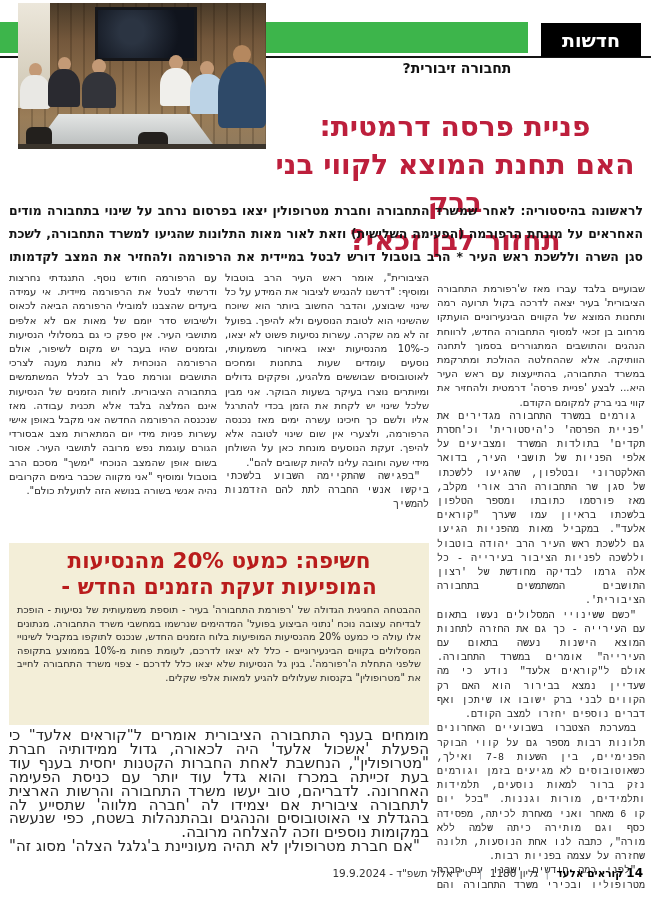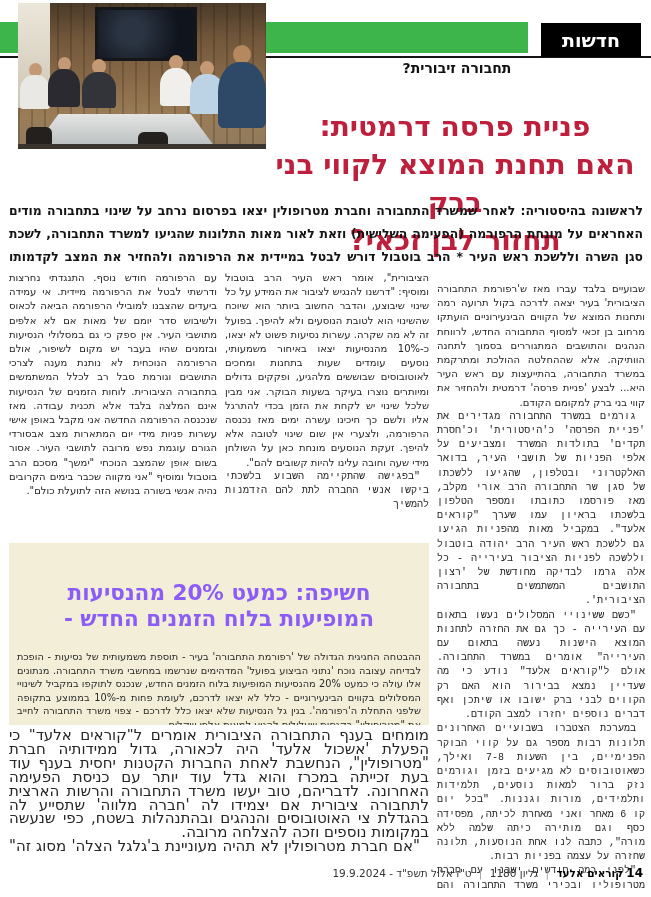--- a/index.html
+++ b/index.html
@@ -51,23 +51,23 @@
   .col { position:absolute; overflow:hidden; font-size:10px; line-height:14.2px;
     text-align:justify; color:#262626; }
   .col p + p { text-indent:9px;font-family:Liberation Mono, monospace; }
   .col-r { top:282px; left:437px; width:208px; height:606px; }
   .col-m { top:271px; left:225px; width:204px; height:268px; }
   .col-l { top:271px; left:9px;   width:208px; height:268px; }
 
   
   .highlight { position:absolute; top:543px; left:9px; width:420px; height:182px;
     background:#f3eed8; padding:5px 8px 4px 8px; overflow:hidden; }
-  .hl-head { text-align:center; color:#8b5cf6; font-weight:bold; font-size:21.5px; line-height:26px;margin-top:32px; }
+  .hl-head { text-align:center; color:#b91c1c; font-weight:bold; font-size:21.5px; line-height:26px; }
   .hl-head span { display:block; }
-  .hl-body { margin-top:18px; font-size:9.8px; line-height:13.5px; text-align:justify; color:#2b2b2b; }
+  .hl-body { margin-top:3px; font-size:9.8px; line-height:13.5px; text-align:justify; color:#2b2b2b; }
 
   
   .bottom-block { position:absolute; top:729px; left:9px; width:420px; height:128px; overflow:hidden;
     font-size:15px; line-height:13.9px; text-align:justify; color:#262626; }
   .bottom-block p + p { text-indent:9px; }
 
   
   .footer { position:absolute; top:866px; right:8px; font-size:10.5px; color:#333; direction:rtl; }
   .footer .pgnum { font-weight:bold; font-size:12px; color:#000; }
   .footer .brand { font-weight:bold; color:#000; }
@@ -136,21 +136,21 @@
   <p>הציבורית", אומר ראש העיר הרב בוטבול ומוסיף: "דרשנו להנגיש לציבור את המידע על כל שינוי שיבוצע, והדבר החשוב ביותר הוא שיוכח שהשינוי הוא לטובת הנוסעים ולא להיפך. בפועל זה לא מה שקרה. עשרות נסיעות פשוט לא יצאו, כ-10% מהנסיעות יצאו באיחור משמעותי, נוסעים עומדים שעות בתחנות ומחכים לאוטובוסים שבוששים מלהגיע, ופקקים גדולים ומיותרים נוצרו בעיקר בשעות הבוקר. אני מבין שלכל שינוי יש לקחת את הזמן בכדי להתרגל אליו ולשם כך חיכינו עשרה ימים מאז נכנסה הרפורמה, ולצערי אין שום שינוי לטובה אלא להיפך. זעקת הנוסעים מונחת כאן על השולחן מידי שעה וחובה עלינו להיות קשובים להם".</p>
   <p>"בפגישה שהתקיימה השבוע בלשכתי ביקשו אנשי החברה לתת להם הזדמנות להמשיך</p>
 </div>
 <div class="col col-l">
   <p>עם הרפורמה חודש נוסף. התנגדתי נחרצות ודרשתי לבטל את הרפורמה מיידית. אי עמידה ביעדים שהצבנו למובילי הרפורמה הביאה לכאוס ולשיבוש סדר יומם של מאות אם לא אלפים מתושבי העיר. אין ספק כי גם במסלולי הנסיעות ובזמנים שהיו בעבר יש מקום לשיפור, אולם הרפורמה הנוכחית לא נותנת מענה לצרכי התושבים וגורמת סבל רב לכלל המשתמשים בתחבורה הציבורית. לוחות הזמנים של הנסיעות אינם המלצה בלבד אלא תכנית עבודה. מאז שנכנסה הרפורמה החדשה אני מקבל באופן אישי עשרות פניות מידי יום המתארות מצב אבסורדי הגורם עוגמת נפש מרובה לתושבי העיר. אסור בשום אופן שהמצב הנוכחי "ימשך" מסכם הרב בוטבול ומוסיף "אני מקווה שכבר בימים הקרובים נהיה אנשי בשורה בנושא הזה לתועלת כולם".</p>
 </div>
 
 <div class="highlight">
   <div class="hl-head">
     <span>חשיפה: כמעט 20% מהנסיעות</span>
-    <span>המופיעות בלוח הזמנים החדש -</span>
+    <span>המופיעות זעקת הזמנים החדש -</span>
   </div>
   <p class="hl-body">ההבטחה החגיגית הגדולה של 'רפורמת התחבורה' בעיר - תוספת משמעותית של נסיעות - הופכת לבדיחה עצובה נוכח 'נתוני הביצוע בפועל' המדהימים שנרשמו במחשבי משרד התחבורה. מנתונים אלו עולה כי כמעט 20% מהנסיעות המופיעות בלוח הזמנים החדש, שנכנס לתוקפו במקביל לשינויי המסלולים בקווים הבינעירוניים - כלל לא יצאו לדרכם, לעומת פחות מ-10% בממוצע בתקופה שלפני התחלת ה'רפורמה'. בגין גל הנסיעות שלא יצאו כלל לדרכם - צפוי משרד התחבורה לחייב את "מטרופולין" בקנסות שעלולים להגיע למאות אלפי שקלים.</p>
 </div>
 
 <div class="bottom-block">
   <p>מומחים בענף התחבורה הציבורית אומרים ל"קוראים אלעד" כי הפעלת 'אשכול אלעד' היה לכאורה, גדול ממידותיה חברת "מטרופולין", הנחשבת לאחת החברות הקטנות יחסית בענף עוד בעת זכייתה במכרז והוא גדל עוד יותר עם כניסת הפעימה האחרונה. לדבריהם, טוב יעשו משרד התחבורה והרשות הארצית לתחבורה ציבורית אם יצמידו לה 'חברה מלווה' שתסייע לה בהגדלת צי האוטובוסים והנהגים ובהתנהלות בשטח, כפי שנעשה במקומות נוספים וזכה להצלחה מרובה.</p>
   <p>"אם חברת מטרופולין לא תהיה מעוניינת ב'גלגל הצלה' מסוג זה" מוסיפים ואומרים המומחים - הברירה היחידה שתעמוד בפני משרד התחבורה והרשות הארצית לתחבורה ציבורית - היא לבטל את הזיכיון שהוענק לה עקב אי עמידה בתנאי המכרז ולצאת למכרז חדש. תהליכים העלולים להמשך חודשים ארוכים ולהותיר את תושבי אלעד עם שירותי תחבורה ציבורית ברמה נמוכה ביותר עד לכניסתה של חברה אחרת".</p>
 </div>
 
 <div class="footer">

